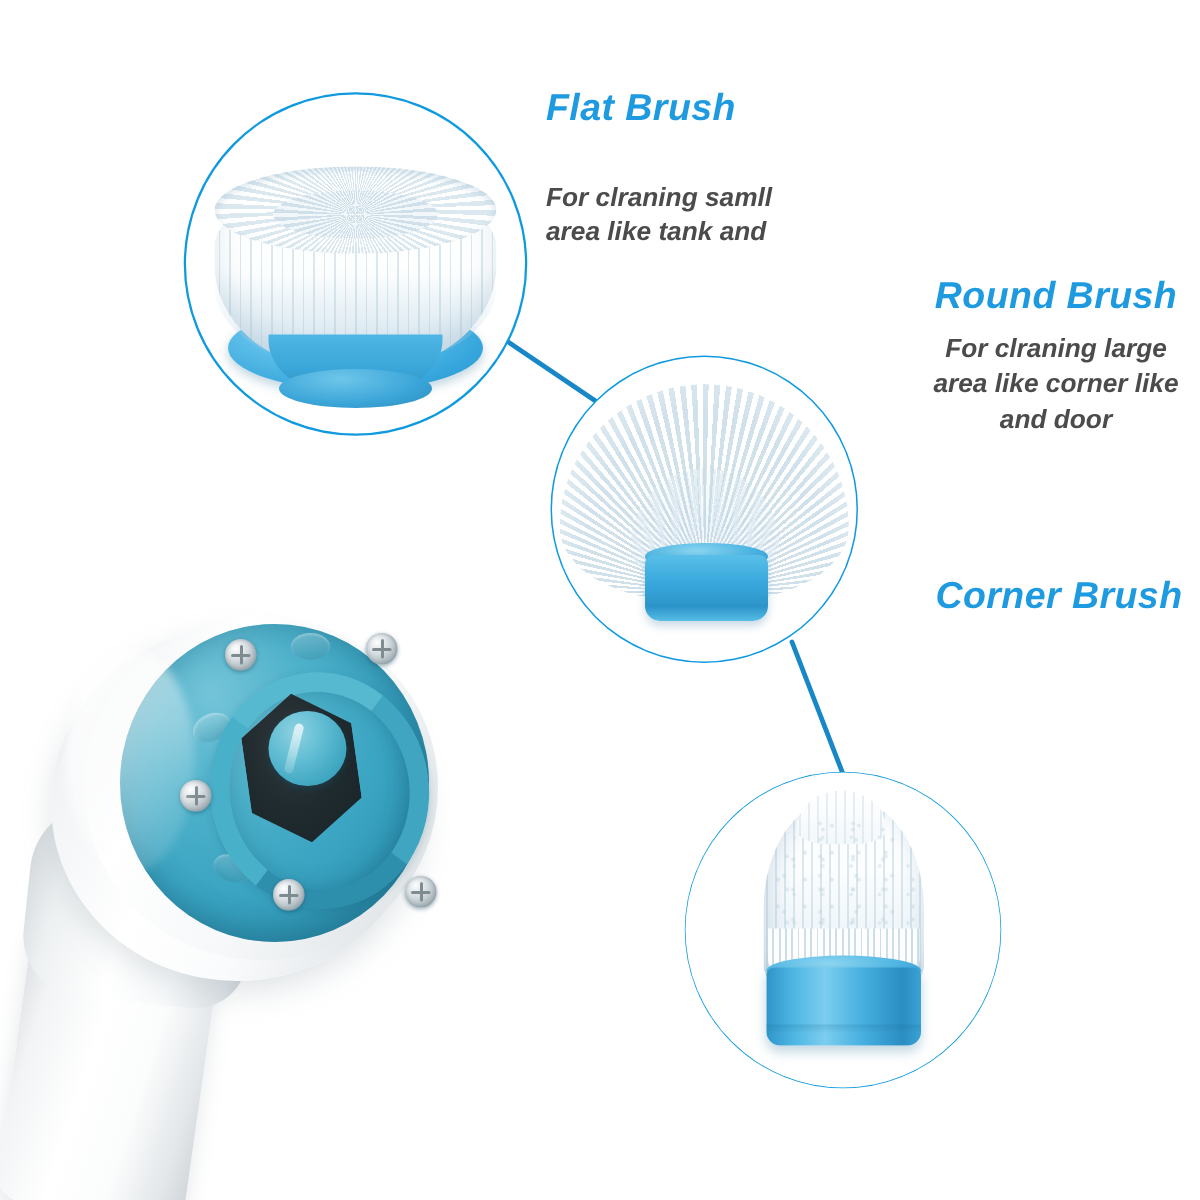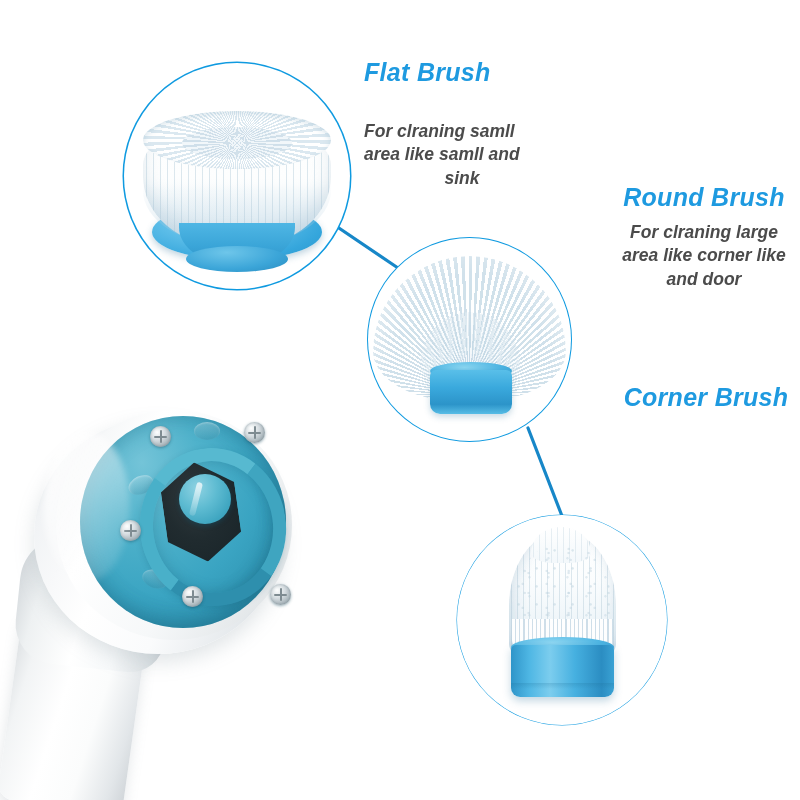--- a/index.html
+++ b/index.html
@@ -366,22 +366,21 @@
     <div class="dv-screw s3"></div>
     <div class="dv-screw s4"></div>
     <div class="dv-screw s5"></div>
     <div class="dv-gloss"></div>
   </div>
 
   <div class="label-group lg-flat">
     <div class="label-title">Flat Brush</div>
     <div class="label-body">
       <span>For clraning samll</span>
-      <span>area like samll and</span>
-      <span class="lb-last">sink</span>
+      <span>area like tank and</span>
     </div>
   </div>
 
   <div class="label-group lg-round">
     <div class="label-title">Round Brush</div>
     <div class="label-body">
       <span>For clraning large</span>
       <span>area like corner like</span>
       <span>and door</span>
     </div>

